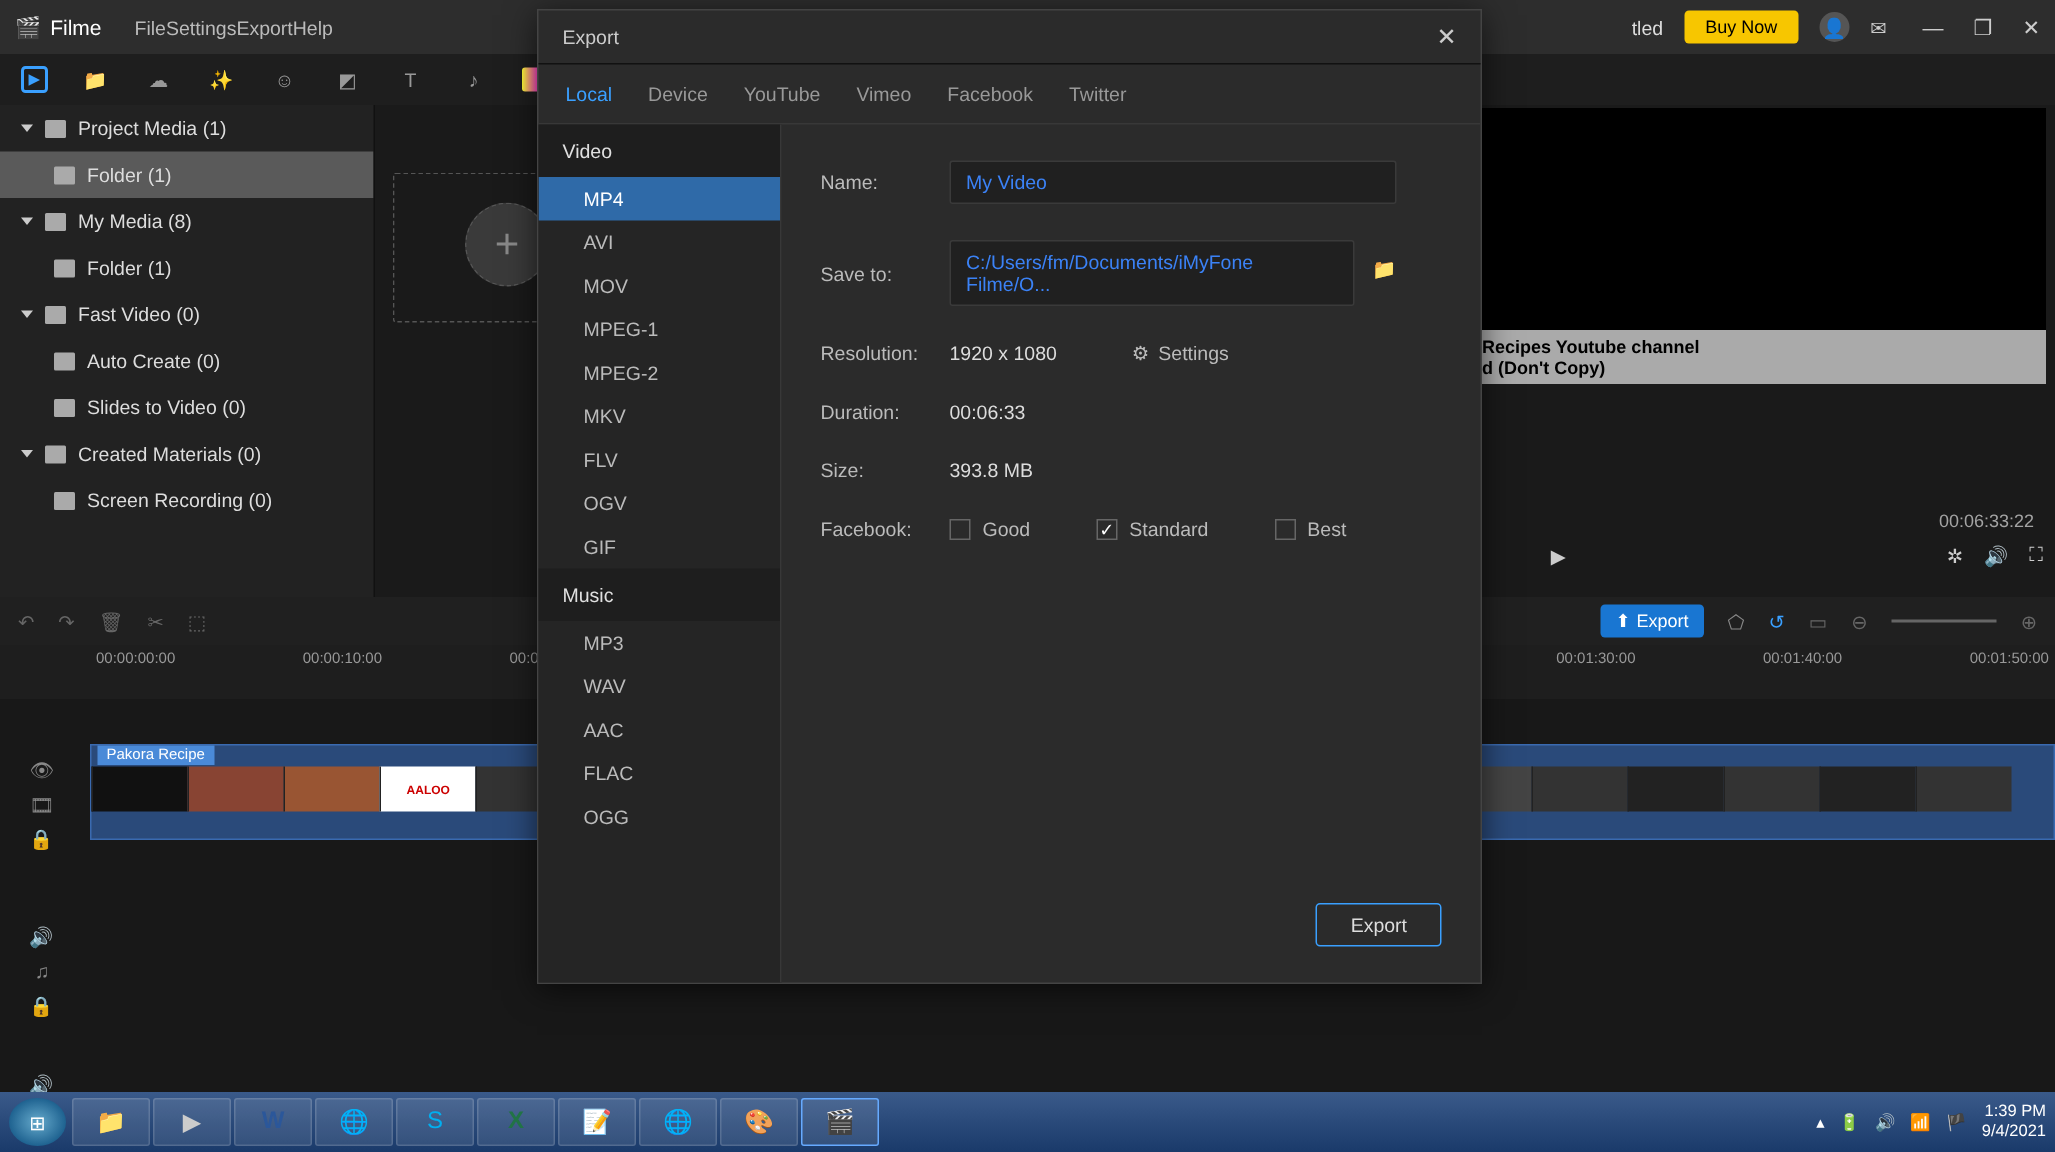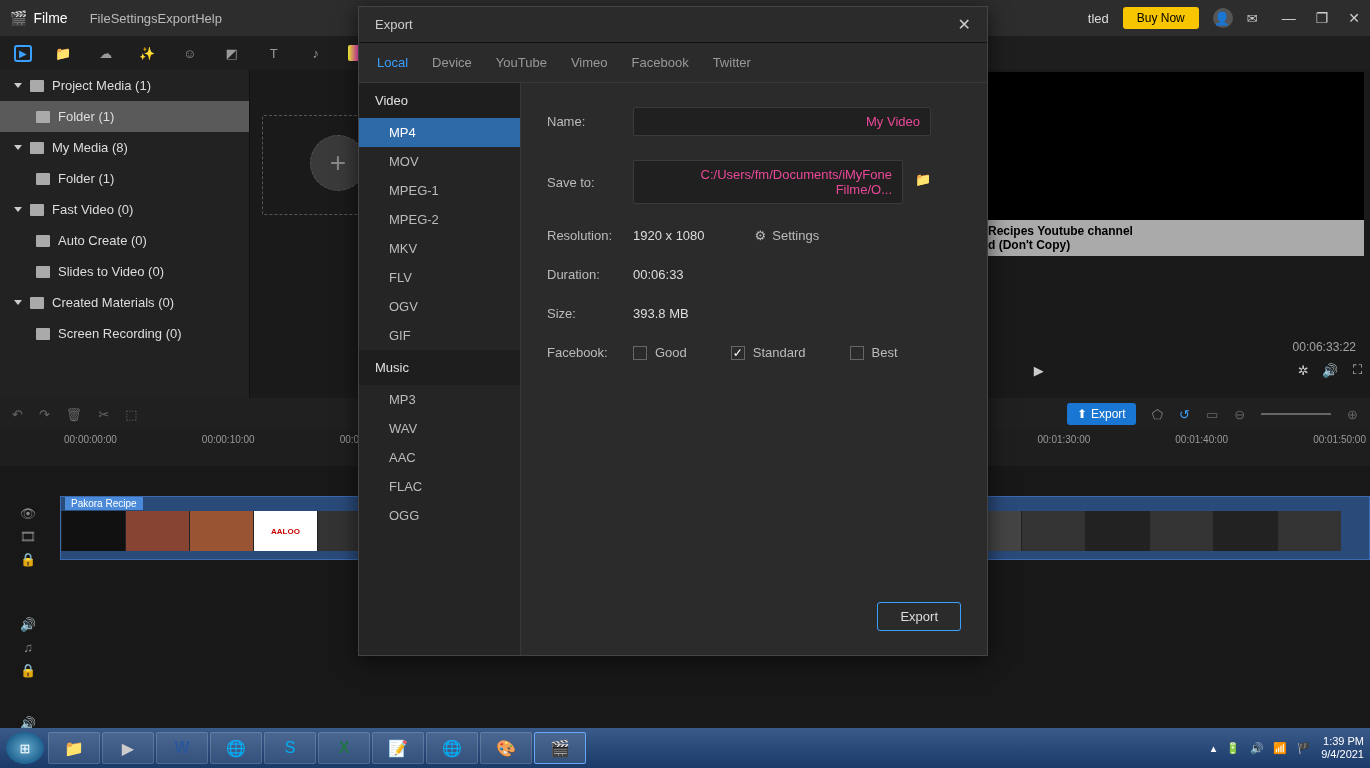--- a/index.html
+++ b/index.html
@@ -36,40 +36,40 @@
 .preview-overlay { position:absolute; bottom:0; width:100%; background:rgba(200,200,200,.85); color:#000; padding:4px; font-size:12px; font-weight:bold; font-family:Georgia,serif; }
 
 
 .timeline { position:absolute; left:0; right:0; bottom:40px; height:330px; background:#181818; }
 .tl-toolbar { height:32px; background:#202020; display:flex; align-items:center; padding:0 12px; gap:16px; color:#666; }
 .tl-export { margin-left:auto; background:#1976d2; color:#fff; padding:4px 10px; border-radius:3px; font-size:12px; display:flex; align-items:center; gap:4px; }
 .tl-ruler { height:36px; background:#1e1e1e; display:flex; align-items:flex-start; padding-left:64px; position:relative; overflow:hidden; gap:85px; font-size:10px; color:#999; padding-top:4px; }
 .tl-track { background:#2a4a7a; height:64px; margin-left:60px; position:relative; border:1px solid #3a6ab0; }
 .tl-clip-label { position:absolute; top:0; left:4px; background:#4a8ad8; color:#fff; font-size:10px; padding:1px 6px; }
 .tl-thumbs { display:flex; height:40px; margin-top:14px; }
-.tl-thumbs > div { width:64px; height:40px; background:#654; border-left:1px solid #222; }
+.tl-thumbs > div { width:64px; height:30px; background:#654; border-left:1px solid #222; }
 .tl-left-icons { position:absolute; left:0; top:72px; width:56px; display:flex; flex-direction:column; gap:10px; align-items:center; padding-top:0; }
 .tl-row { display:flex; flex-direction:column; gap:8px; align-items:center; color:#888; }
 
 
 .modal { position:absolute; top:6px; left:358px; width:630px; height:650px; background:#2b2b2b; border:1px solid #444; box-shadow:0 4px 20px rgba(0,0,0,.6); z-index:100; }
 .modal-head { height:36px; display:flex; align-items:center; padding:0 16px; color:#ccc; border-bottom:1px solid #111; }
 .modal-head .close { margin-left:auto; color:#ccc; font-size:16px; }
 .modal-tabs { height:40px; display:flex; align-items:center; gap:24px; padding:0 18px; border-bottom:1px solid #383838; color:#999; }
 .modal-tabs .active { color:#3aa0ff; }
 .modal-body { display:flex; height:calc(100% - 76px); }
 .fmt-col { width:162px; background:#252525; overflow-y:auto; border-right:1px solid #383838; }
 .fmt-head { padding:10px 16px; color:#e0e0e0; font-size:13px; background:#1e1e1e; }
 .fmt-item { padding:7px 30px; color:#bbb; font-size:13px; }
 .fmt-item.sel { background:#2f6aa8; color:#fff; }
 .form-col { flex:1; padding:24px 26px; position:relative; }
 .form-row { display:flex; align-items:center; margin-bottom:24px; }
 .form-row label { width:86px; color:#bbb; font-size:13px; }
 .form-row .val { color:#ddd; font-size:13px; }
-.input-box { background:#202020; border:1px solid #3a3a3a; padding:6px 10px; color:#ec4899; border-radius:2px; flex:1; max-width:298px; font-size:13px;text-align:right; }
+.input-box { background:#202020; border:1px solid #3a3a3a; padding:6px 10px; color:#3b82f6; border-radius:2px; flex:1; max-width:298px; font-size:13px; }
 .folder-btn { width:24px; height:20px; margin-left:12px; }
 .settings-link { margin-left:50px; color:#bbb; display:flex; align-items:center; gap:6px; }
 .quality-opts { display:flex; gap:44px; }
 .q-opt { display:flex; align-items:center; gap:8px; color:#bbb; }
 .chk { width:14px; height:14px; border:1px solid #666; display:inline-flex; align-items:center; justify-content:center; }
 .chk.checked::after { content:"✓"; color:#fff; font-size:12px; }
 .export-final { position:absolute; bottom:24px; right:26px; border:1px solid #3aa0ff; color:#ddd; padding:6px 22px; border-radius:3px; background:#2b2b2b; }
 
 
 .taskbar { position:absolute; bottom:0; left:0; right:0; height:40px; background:linear-gradient(#3a5a8a,#1a3a6a); display:flex; align-items:center; padding:0 6px; }
@@ -251,20 +251,21 @@
     <span>Device</span>
     <span>YouTube</span>
     <span>Vimeo</span>
     <span>Facebook</span>
     <span>Twitter</span>
   </div>
   <div class="modal-body">
     <div class="fmt-col">
       <div class="fmt-head">Video</div>
       <div class="fmt-item sel">MP4</div>
+      <div class="fmt-item">AVI</div>
       <div class="fmt-item">MOV</div>
       <div class="fmt-item">MPEG-1</div>
       <div class="fmt-item">MPEG-2</div>
       <div class="fmt-item">MKV</div>
       <div class="fmt-item">FLV</div>
       <div class="fmt-item">OGV</div>
       <div class="fmt-item">GIF</div>
       <div class="fmt-head">Music</div>
       <div class="fmt-item">MP3</div>
       <div class="fmt-item">WAV</div>

